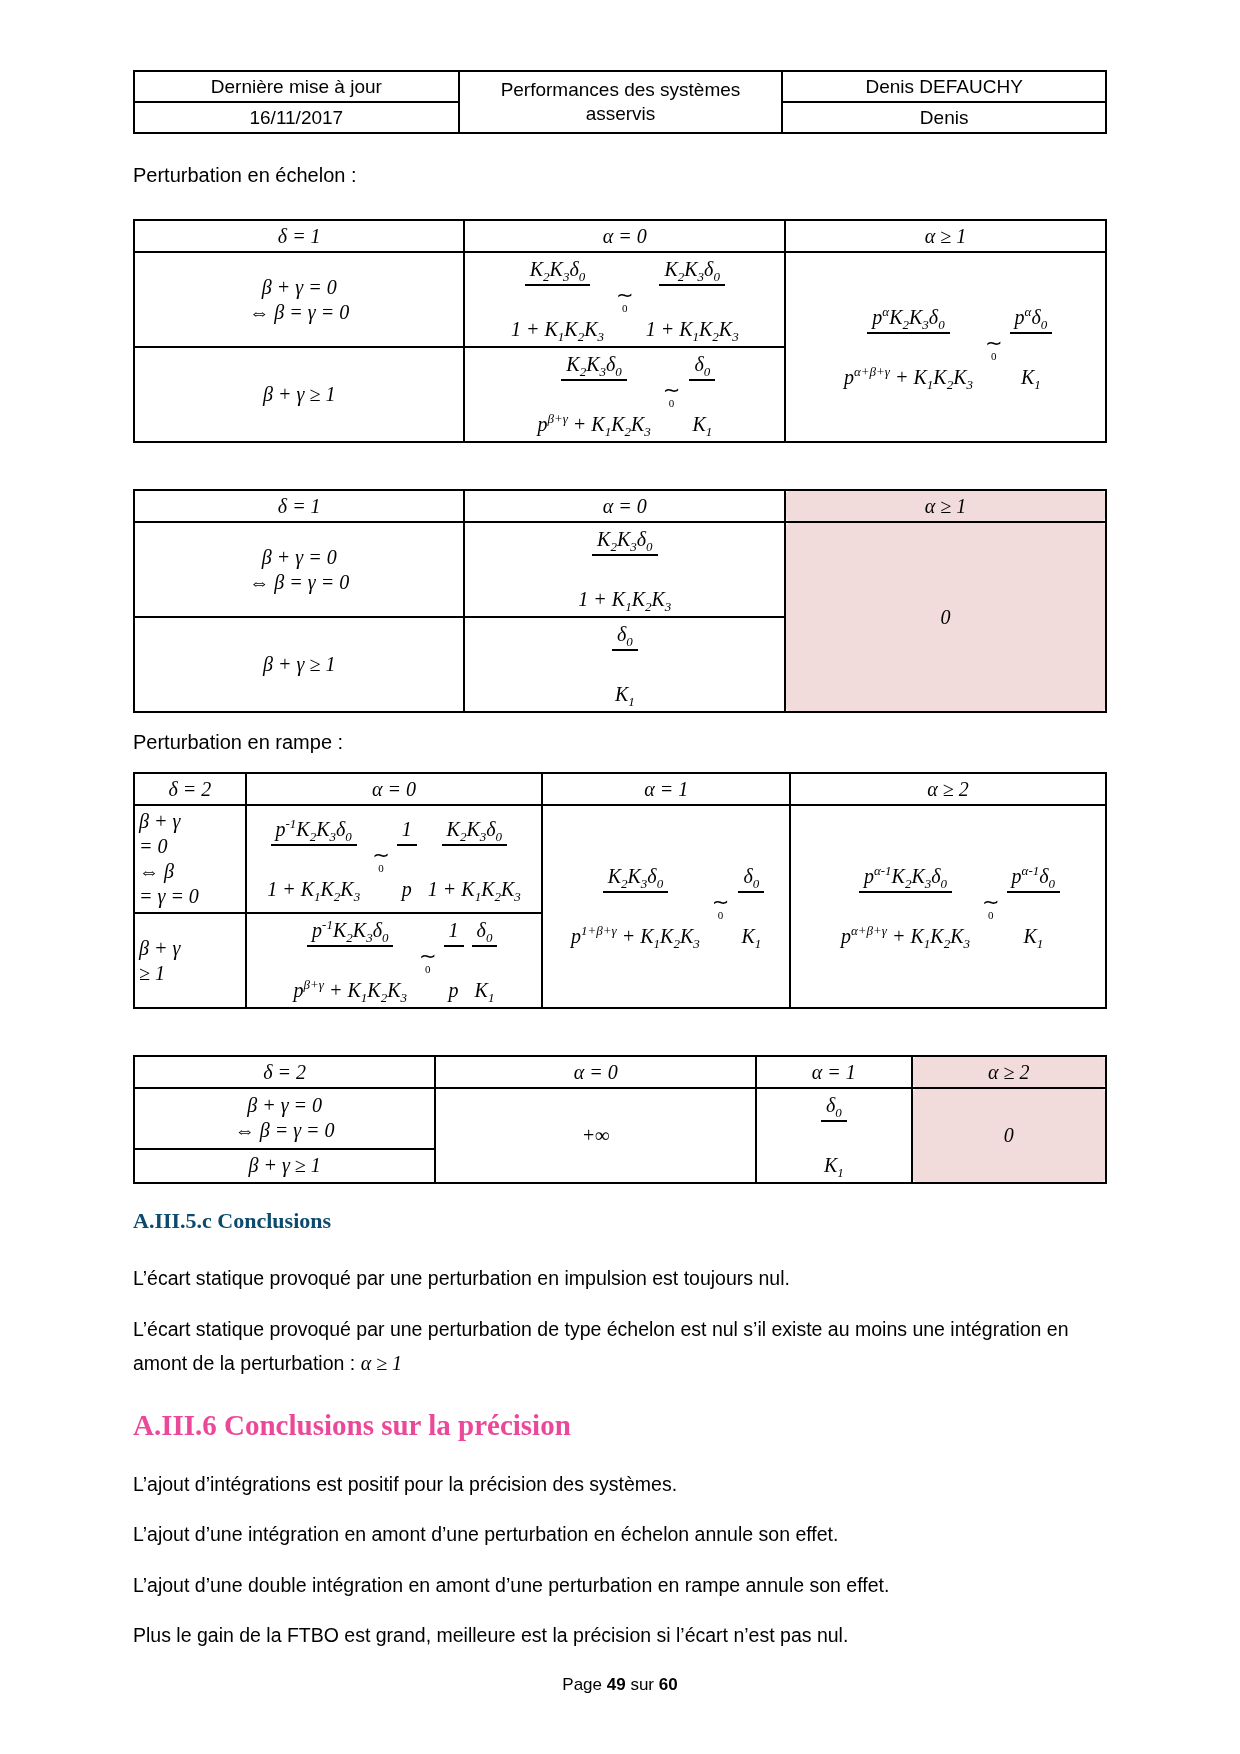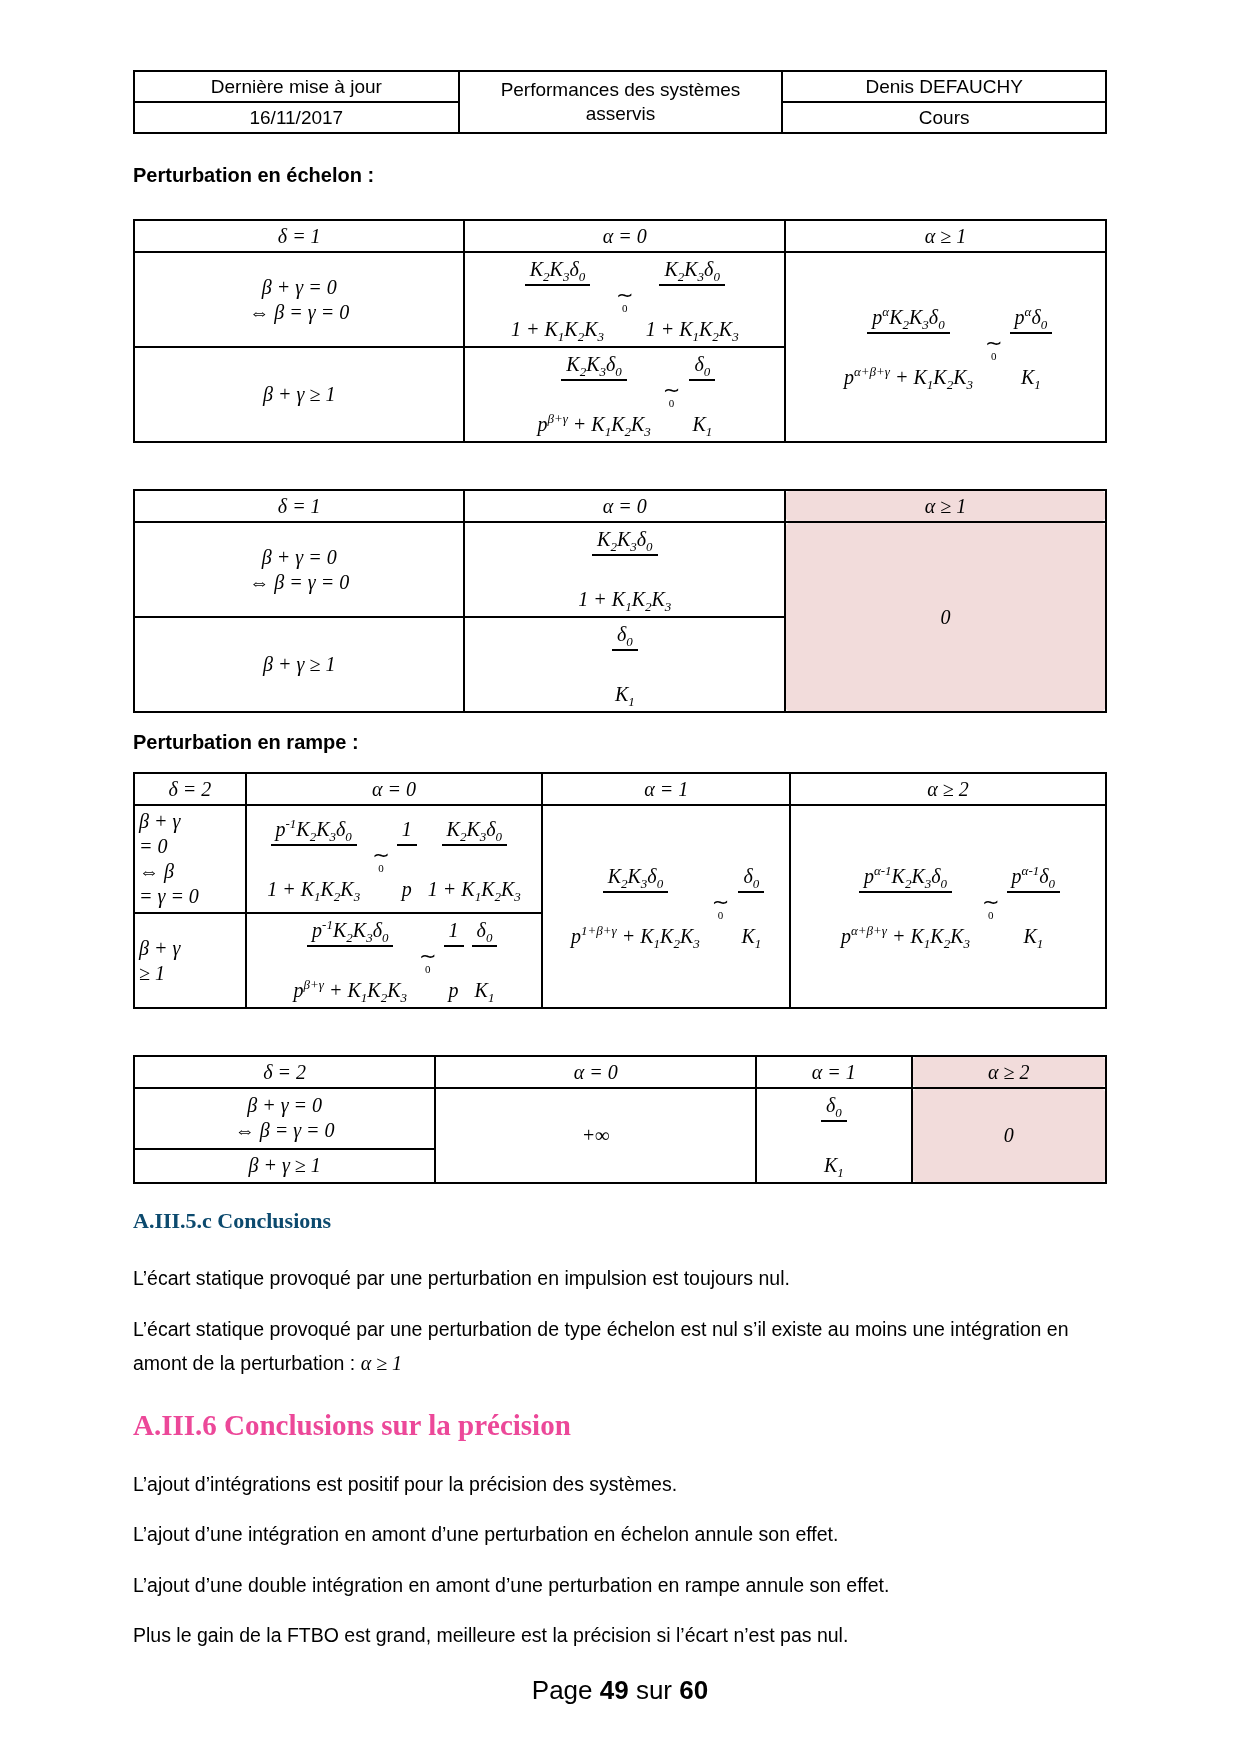--- a/index.html
+++ b/index.html
@@ -6,21 +6,21 @@
   body{width:1240px;height:1754px;font-family:"Liberation Sans",sans-serif;color:#000;}
   .page{position:relative;width:1240px;height:1754px;overflow:hidden;}
   .content{margin:0 133px;padding-top:70px;width:974px;}
 
   
   table{border-collapse:collapse;table-layout:fixed;width:100%;}
   td{border:2px solid #000;text-align:center;vertical-align:middle;}
   .header-table td{font-size:19px;height:27px;padding:1px 0;}
 
   
-  .sec-h{font-weight:bold;font-size:20px;margin:0;}
+  .sec-h{font-weight:normal;font-size:20px;margin:0;}
   .h-echelon{margin-top:30px;}
   .h-rampe{margin-top:18px;}
 
   
   .mtable td{font-size:20px;padding:3px 4px;border-radius:7px;}
   .m{font-family:"Liberation Serif",serif;font-style:italic;}
   .pre{white-space:pre-line;line-height:1.25;}
   .tl{text-align:left;padding-left:9px;}
   .hrow td{font-size:20px;height:28px;padding:1px 4px;}
   .pink{background:#f2dcdb;}
@@ -39,21 +39,21 @@
   .sim .s{font-size:21px;}
   .sim .z{font-size:11px;margin-top:-3px;}
   .mtxt{font-family:"Liberation Serif",serif;}
 
   
   .h-green{color:#0c4a6e;font-family:"Liberation Serif",serif;font-weight:bold;font-size:22px;margin:24px 0 0;}
   .h-red{color:#ec4899;font-family:"Liberation Serif",serif;font-weight:bold;font-size:29px;margin:28px 0 26px;}
   .body-p{font-size:19.5px;line-height:1.72;margin:0 0 17px;}
   .body-p .m{font-size:20px;}
   .first-p{margin-top:28px;}
-  .footer{text-align:center;font-size:26px;margin-top:22px;}
+  .footer{text-align:center;font-size:17px;margin-top:22px;}
   .footer b{font-weight:bold;}
 </style>
 </head>
 <body>
 
 <div class="page">
   <div class="content">
 
     <table class="header-table">
       <colgroup>
@@ -63,21 +63,21 @@
         </colgroup>
       <tbody>
         <tr>
           <td>Dernière mise à jour</td>
           <td rowspan="2" class="pre">Performances des systèmes
 asservis</td>
           <td>Denis DEFAUCHY</td>
         </tr>
         <tr>
           <td>16/11/2017</td>
-          <td>Cours</td>
+          <td>Denis</td>
         </tr>
       </tbody>
     </table>
 
     <p class="sec-h h-echelon">Perturbation en échelon :</p>
 
     <table class="mtable t1">
       <colgroup>
           <col style="width:34%">
           <col style="width:33%">

